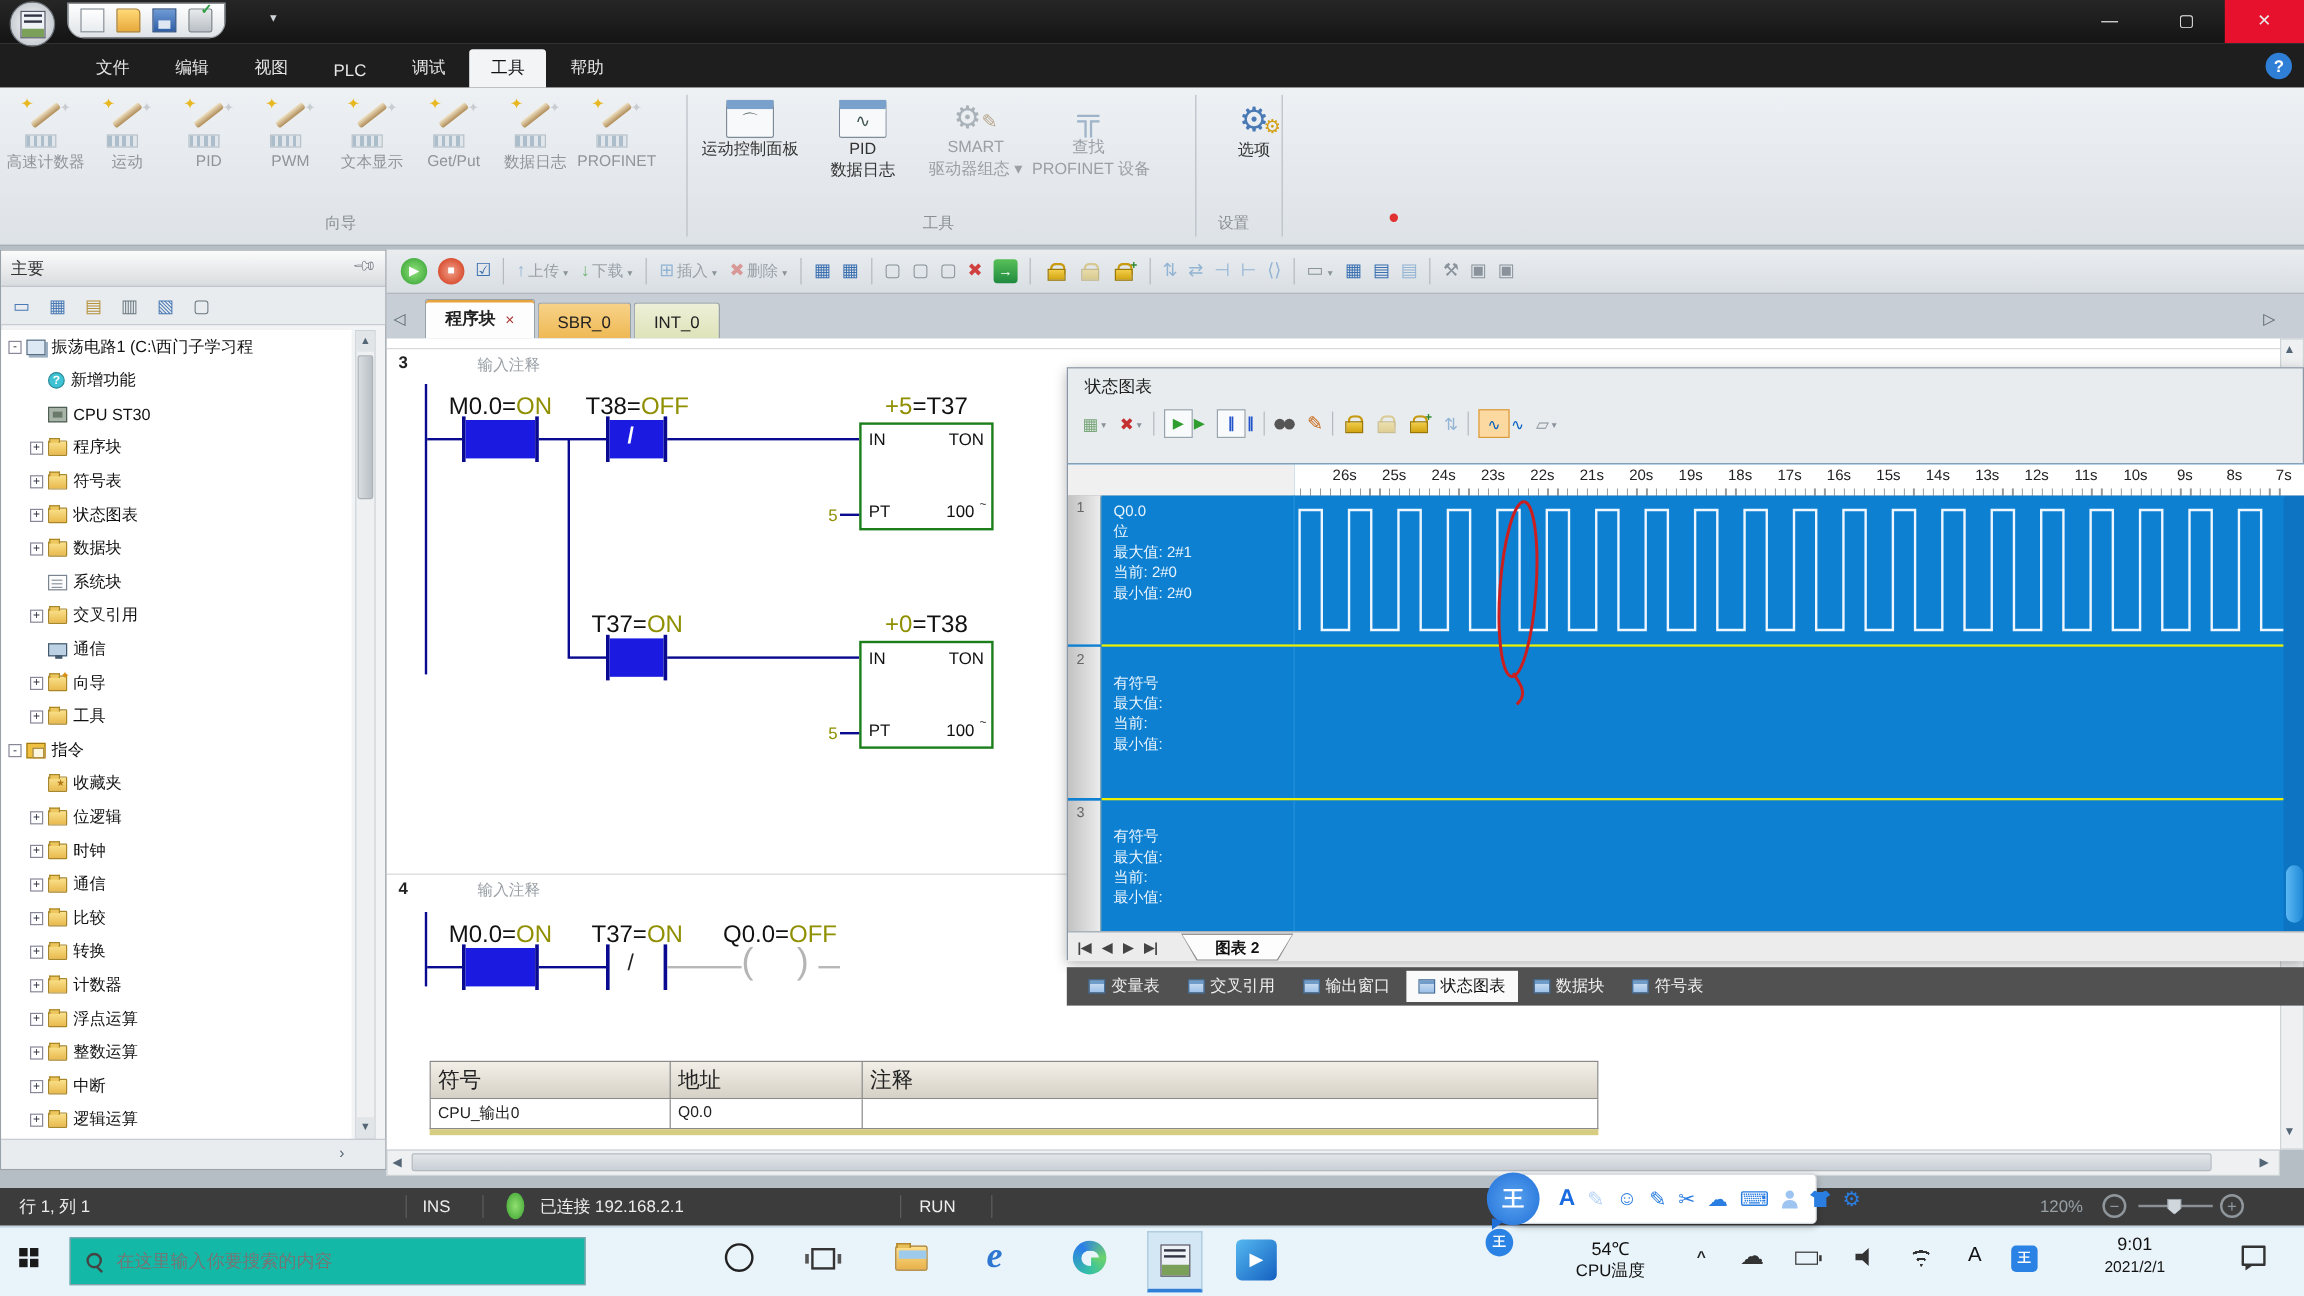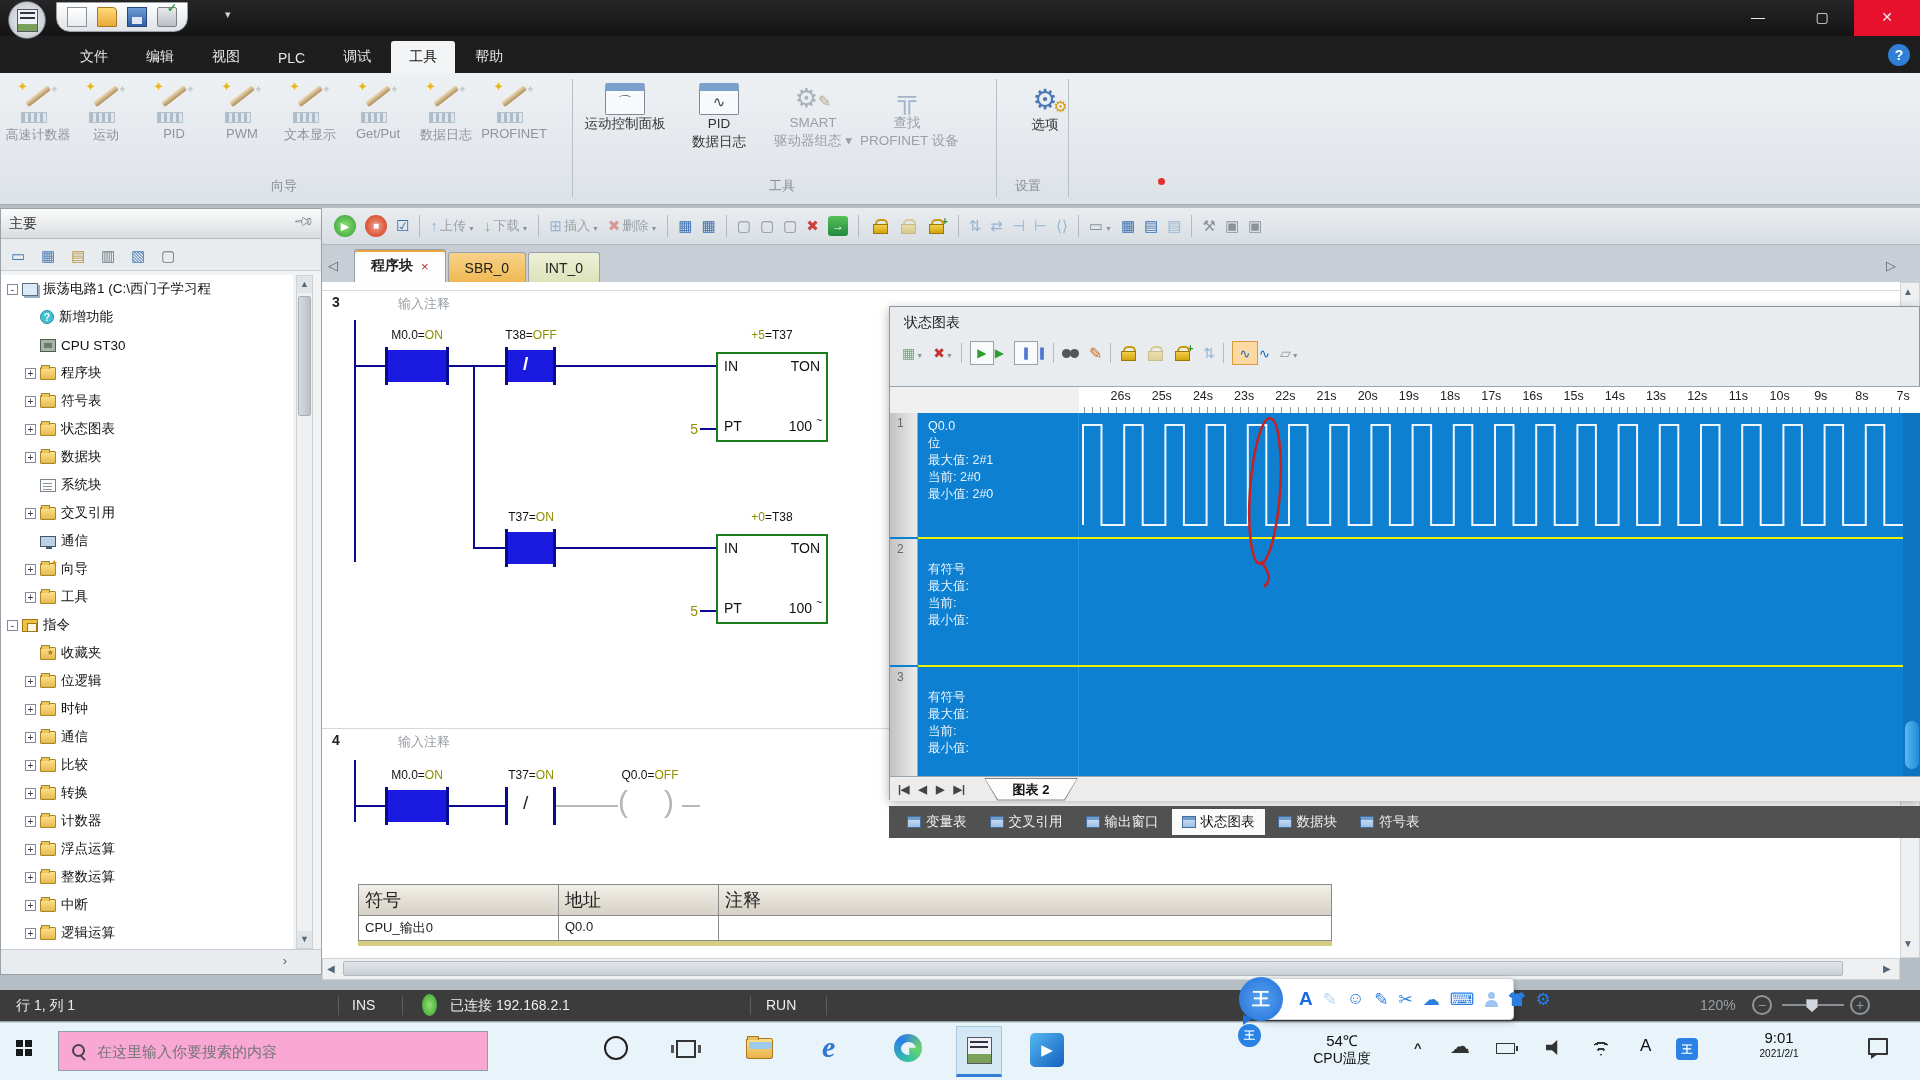--- a/index.html
+++ b/index.html
@@ -114,21 +114,21 @@
   .etab.int{background:linear-gradient(#eef0d8,#dde3b9)}
   .tclose{color:#a33;font-size:13px;font-weight:normal}
   
   #canvas{position:absolute;left:322px;top:282px;width:1578px;height:676px;background:#fff;overflow:hidden}
   .w{position:absolute;background:#0a0a90}
   .wg{position:absolute;background:#b8b8b8}
   .bar{position:absolute;width:3px;height:38px;background:#0a0a90}
   .cfill{position:absolute;background:#1a1ae0}
   .sl{position:absolute;color:#fff;font-size:19px;font-weight:bold}
   .sl2{position:absolute;color:#222;font-size:19px}
-  .llb{position:absolute;transform:translateX(-50%);font-size:12px;color:#111;white-space:nowrap}
+  .llb{position:absolute;transform:translateX(-50%);font-size:20px;color:#111;white-space:nowrap}
   .v{color:#8f8f00}
   .netdiv{position:absolute;left:0;width:1578px;height:1px;background:#d8d8d8}
   .netnum{position:absolute;font-size:14px;font-weight:bold;color:#222}
   .netcmt{position:absolute;font-size:13px;color:#9aa0a6}
   .tbox{position:absolute;width:112px;height:90px;border:2px solid #1b7e1b;background:#fff}
   .pin{position:absolute;font-size:14px;color:#111}
   .ptv{position:absolute;width:24px;text-align:right;font-size:14px;color:#8f8f00}
   .par{position:absolute;font-size:30px;color:#b5b5b5;line-height:36px}
   
   .sthead{display:flex;background:linear-gradient(#f2efe8,#d6d1c6);border:1px solid #8a8a8a;font-size:18px;color:#222}
@@ -197,21 +197,21 @@
   .imei.imeA{color:#1a6ae0;font-weight:bold;font-size:19px}
   .imei.faded{opacity:.35}
   .imei.person{position:relative;width:14px;height:15px;opacity:.45}
   .imei.person::before{content:"";position:absolute;left:4px;top:0;width:7px;height:7px;border-radius:50%;background:#2a7de1}
   .imei.person::after{content:"";position:absolute;left:1px;bottom:0;width:13px;height:7px;border-radius:6px 6px 0 0;background:#2a7de1}
   .imei.shirt{width:17px;height:14px;background:#2a7de1;clip-path:polygon(22% 0,38% 10%,62% 10%,78% 0,100% 28%,80% 42%,80% 100%,20% 100%,20% 42%,0 28%)}
   
   #taskbar{position:absolute;left:0;top:1022px;width:1920px;height:58px;background:#e9f3fa;border-top:1px solid #c2d4e0}
   .winlogo{position:absolute;left:16px;top:1040px;width:17px;height:17px}
   .winlogo::before{content:"";position:absolute;width:7px;height:7px;background:#1a1a1a;box-shadow:9px 0 #1a1a1a,0 9px #1a1a1a,9px 9px #1a1a1a}
-  #search{position:absolute;left:58px;top:1031px;width:430px;height:40px;background:#f9a8d4;border:1px solid #8aa0ad;display:flex;align-items:center;padding-left:12px;gap:10px}
+  #search{position:absolute;left:58px;top:1031px;width:430px;height:40px;background:#14b8a6;border:1px solid #8aa0ad;display:flex;align-items:center;padding-left:12px;gap:10px}
   #search input{border:none;outline:none;font-size:15px;color:#333;width:330px;background:transparent}
   .mag{position:relative;width:16px;height:16px}
   .mag::before{content:"";position:absolute;left:1px;top:1px;width:9px;height:9px;border:2px solid #444;border-radius:50%}
   .mag::after{content:"";position:absolute;right:1px;bottom:0;width:6px;height:2px;background:#444;transform:rotate(45deg)}
   .tbi{position:absolute;top:1036px}
   #cortana{left:604px;width:24px;height:24px;border:2.5px solid #222;border-radius:50%}
   #taskview{left:676px;top:1040px;width:20px;height:18px;border:2px solid #333}
   #taskview::before{content:"";position:absolute;left:-7px;top:3px;width:3px;height:8px;background:#555}
   #taskview::after{content:"";position:absolute;right:-7px;top:3px;width:3px;height:8px;background:#555}
   #fexp{left:746px;top:1038px;width:27px;height:21px;background:linear-gradient(#ffe08a,#e8b14a);border:1px solid #a87820;border-radius:2px}
@@ -231,21 +231,21 @@
   #trayup{position:absolute;left:1414px;top:1040px;font-size:13px;color:#222;font-weight:bold}
   #traycloud{position:absolute;left:1450px;top:1034px;font-size:20px;color:#333}
   #batt{position:absolute;left:1496px;top:1043px;width:19px;height:11px;border:1.5px solid #333}
   #batt::after{content:"";position:absolute;right:-4px;top:2px;width:2px;height:5px;background:#333}
   #spk{position:absolute;left:1546px;top:1040px;width:15px;height:15px;background:#333;clip-path:polygon(0 32%,40% 32%,75% 0,75% 100%,40% 68%,0 68%)}
   #wifi{position:absolute;left:1590px;top:1038px;width:22px;height:18px;background:radial-gradient(circle at 50% 100%,#333 0 2.5px,transparent 2.5px 6px,#333 6px 8px,transparent 8px 12px,#333 12px 14px,transparent 14px);clip-path:polygon(50% 100%,0 0,100% 0)}
   #inputA{position:absolute;left:1640px;top:1036px;font-size:17px;color:#111}
   #trayime{position:absolute;left:1676px;top:1038px;width:22px;height:22px;border-radius:4px;background:#2a82e4;color:#fff;font-size:11px;font-weight:bold;text-align:center;line-height:22px}
   #clock{position:absolute;left:1726px;top:1027px;width:106px;height:48px;text-align:center;color:#111}
   #clock .c1{font-size:15px;padding-top:2px}
-  #clock .c2{font-size:10px;padding-top:2px}
+  #clock .c2{font-size:13px;padding-top:2px}
   #notif{position:absolute;left:1868px;top:1038px;width:20px;height:17px;border:2px solid #333;border-radius:1px}
   #notif::after{content:"";position:absolute;left:1px;bottom:-6px;width:7px;height:5px;background:#333;clip-path:polygon(0 0,100% 0,0 100%)}
 </style>
 </head>
 <body>
 
 <div id="scr">
 
   <div id="titlebar">
     <div id="qat">

